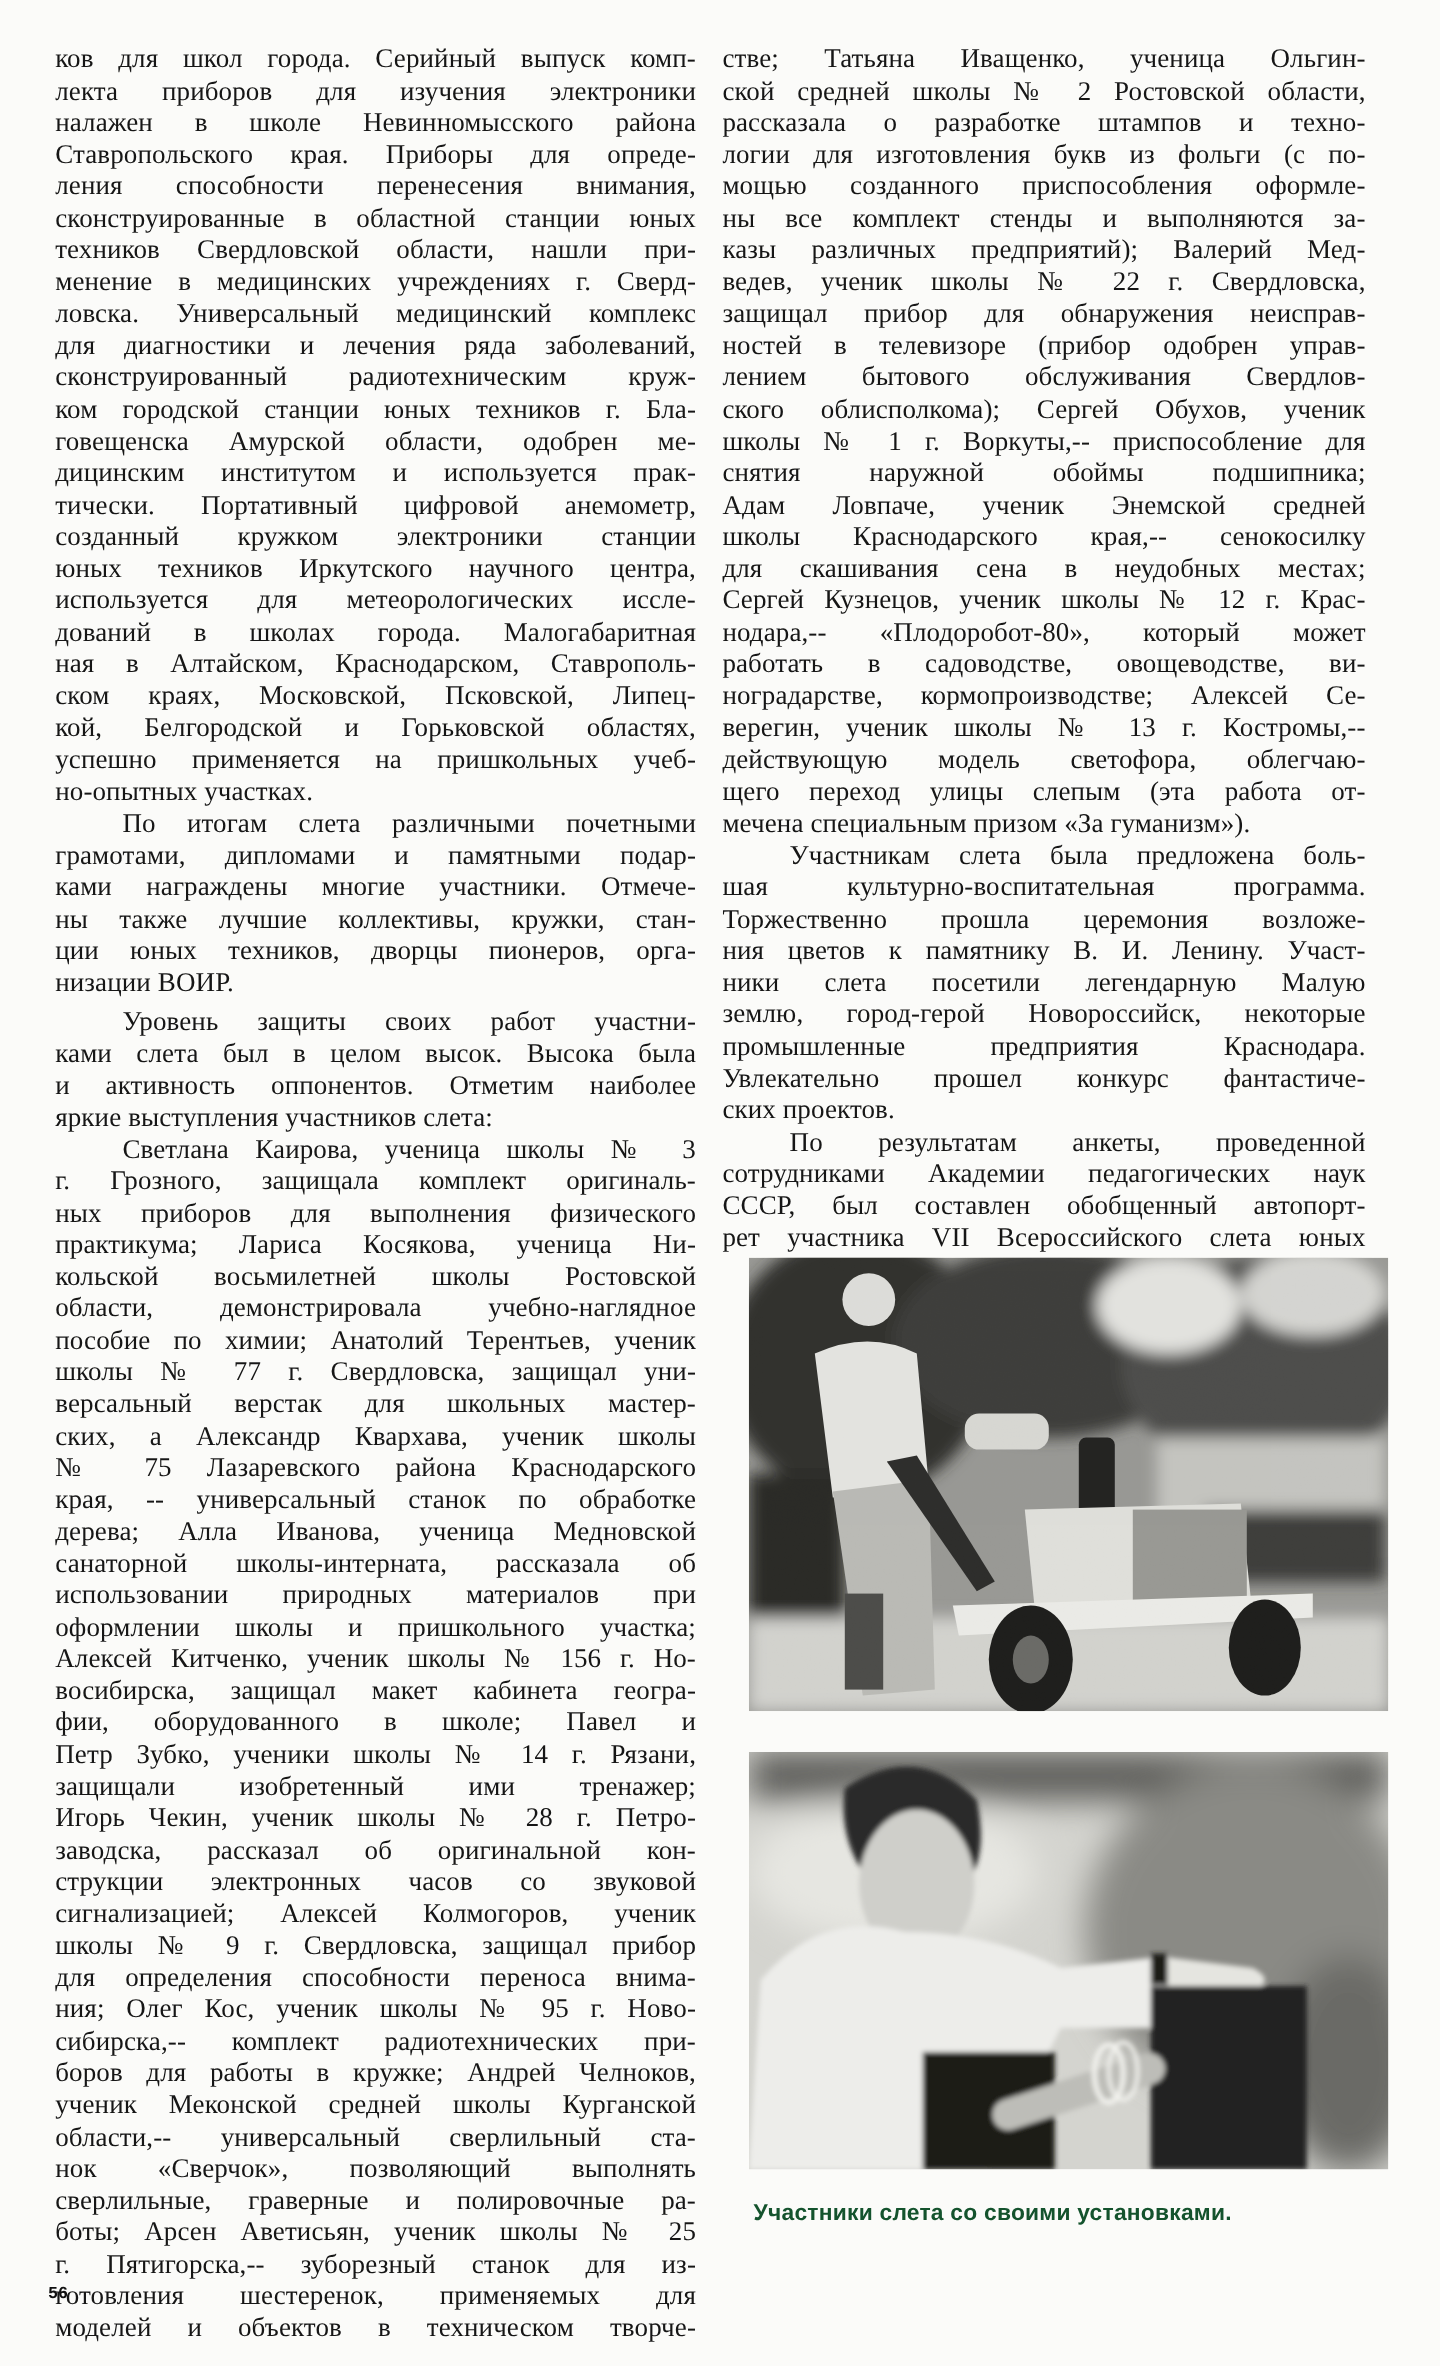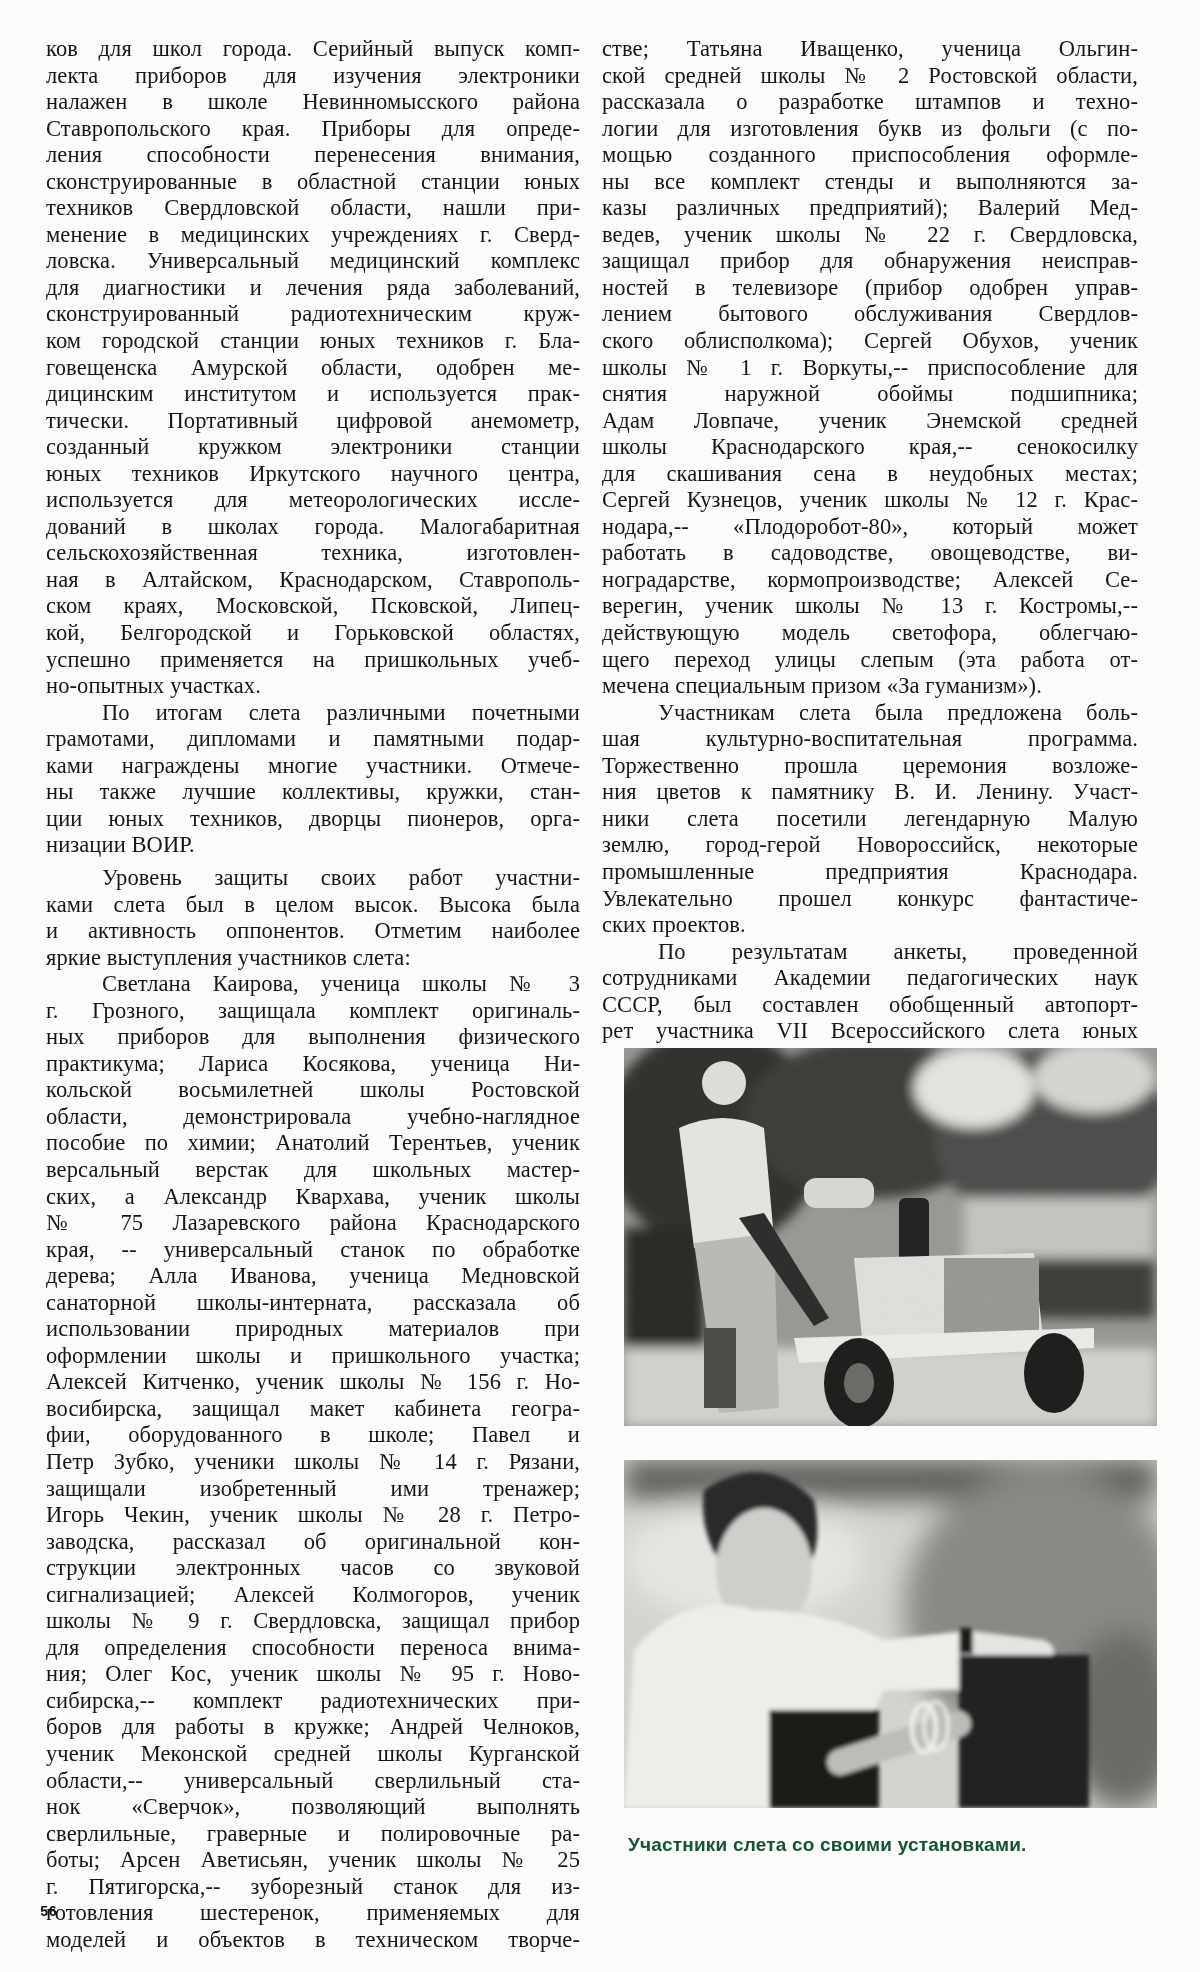--- a/index.html
+++ b/index.html
@@ -38,21 +38,20 @@
     <span class="line">для диагностики и лечения ряда заболеваний,</span>
     <span class="line">сконструированный радиотехническим круж-</span>
     <span class="line">ком городской станции юных техников г. Бла-</span>
     <span class="line">говещенска Амурской области, одобрен ме-</span>
     <span class="line">дицинским институтом и используется прак-</span>
     <span class="line">тически. Портативный цифровой анемометр,</span>
     <span class="line">созданный кружком электроники станции</span>
     <span class="line">юных техников Иркутского научного центра,</span>
     <span class="line">используется для метеорологических иссле-</span>
     <span class="line">дований в школах города. Малогабаритная</span>
-    <span class="line">сельскохозяйственная техника, изготовлен-</span>
     <span class="line">ная в Алтайском, Краснодарском, Ставрополь-</span>
     <span class="line">ском краях, Московской, Псковской, Липец-</span>
     <span class="line">кой, Белгородской и Горьковской областях,</span>
     <span class="line">успешно применяется на пришкольных учеб-</span>
     <span class="line last">но-опытных участках.</span>
     <span class="line indent">По итогам слета различными почетными</span>
     <span class="line">грамотами, дипломами и памятными подар-</span>
     <span class="line">ками награждены многие участники. Отмече-</span>
     <span class="line">ны также лучшие коллективы, кружки, стан-</span>
     <span class="line">ции юных техников, дворцы пионеров, орга-</span>
@@ -61,20 +60,21 @@
     <span class="line">ками слета был в целом высок. Высока была</span>
     <span class="line">и активность оппонентов. Отметим наиболее</span>
     <span class="line last">яркие выступления участников слета:</span>
     <span class="line indent">Светлана Каирова, ученица школы № 3</span>
     <span class="line">г. Грозного, защищала комплект оригиналь-</span>
     <span class="line">ных приборов для выполнения физического</span>
     <span class="line">практикума; Лариса Косякова, ученица Ни-</span>
     <span class="line">кольской восьмилетней школы Ростовской</span>
     <span class="line">области, демонстрировала учебно-наглядное</span>
     <span class="line">пособие по химии; Анатолий Терентьев, ученик</span>
+    <span class="line">школы № 77 г. Свердловска, защищал уни-</span>
     <span class="line">версальный верстак для школьных мастер-</span>
     <span class="line">ских, а Александр Квархава, ученик школы</span>
     <span class="line">№ 75 Лазаревского района Краснодарского</span>
     <span class="line">края, -- универсальный станок по обработке</span>
     <span class="line">дерева; Алла Иванова, ученица Медновской</span>
     <span class="line">санаторной школы-интерната, рассказала об</span>
     <span class="line">использовании природных материалов при</span>
     <span class="line">оформлении школы и пришкольного участка;</span>
     <span class="line">Алексей Китченко, ученик школы № 156 г. Но-</span>
     <span class="line">восибирска, защищал макет кабинета геогра-</span>

